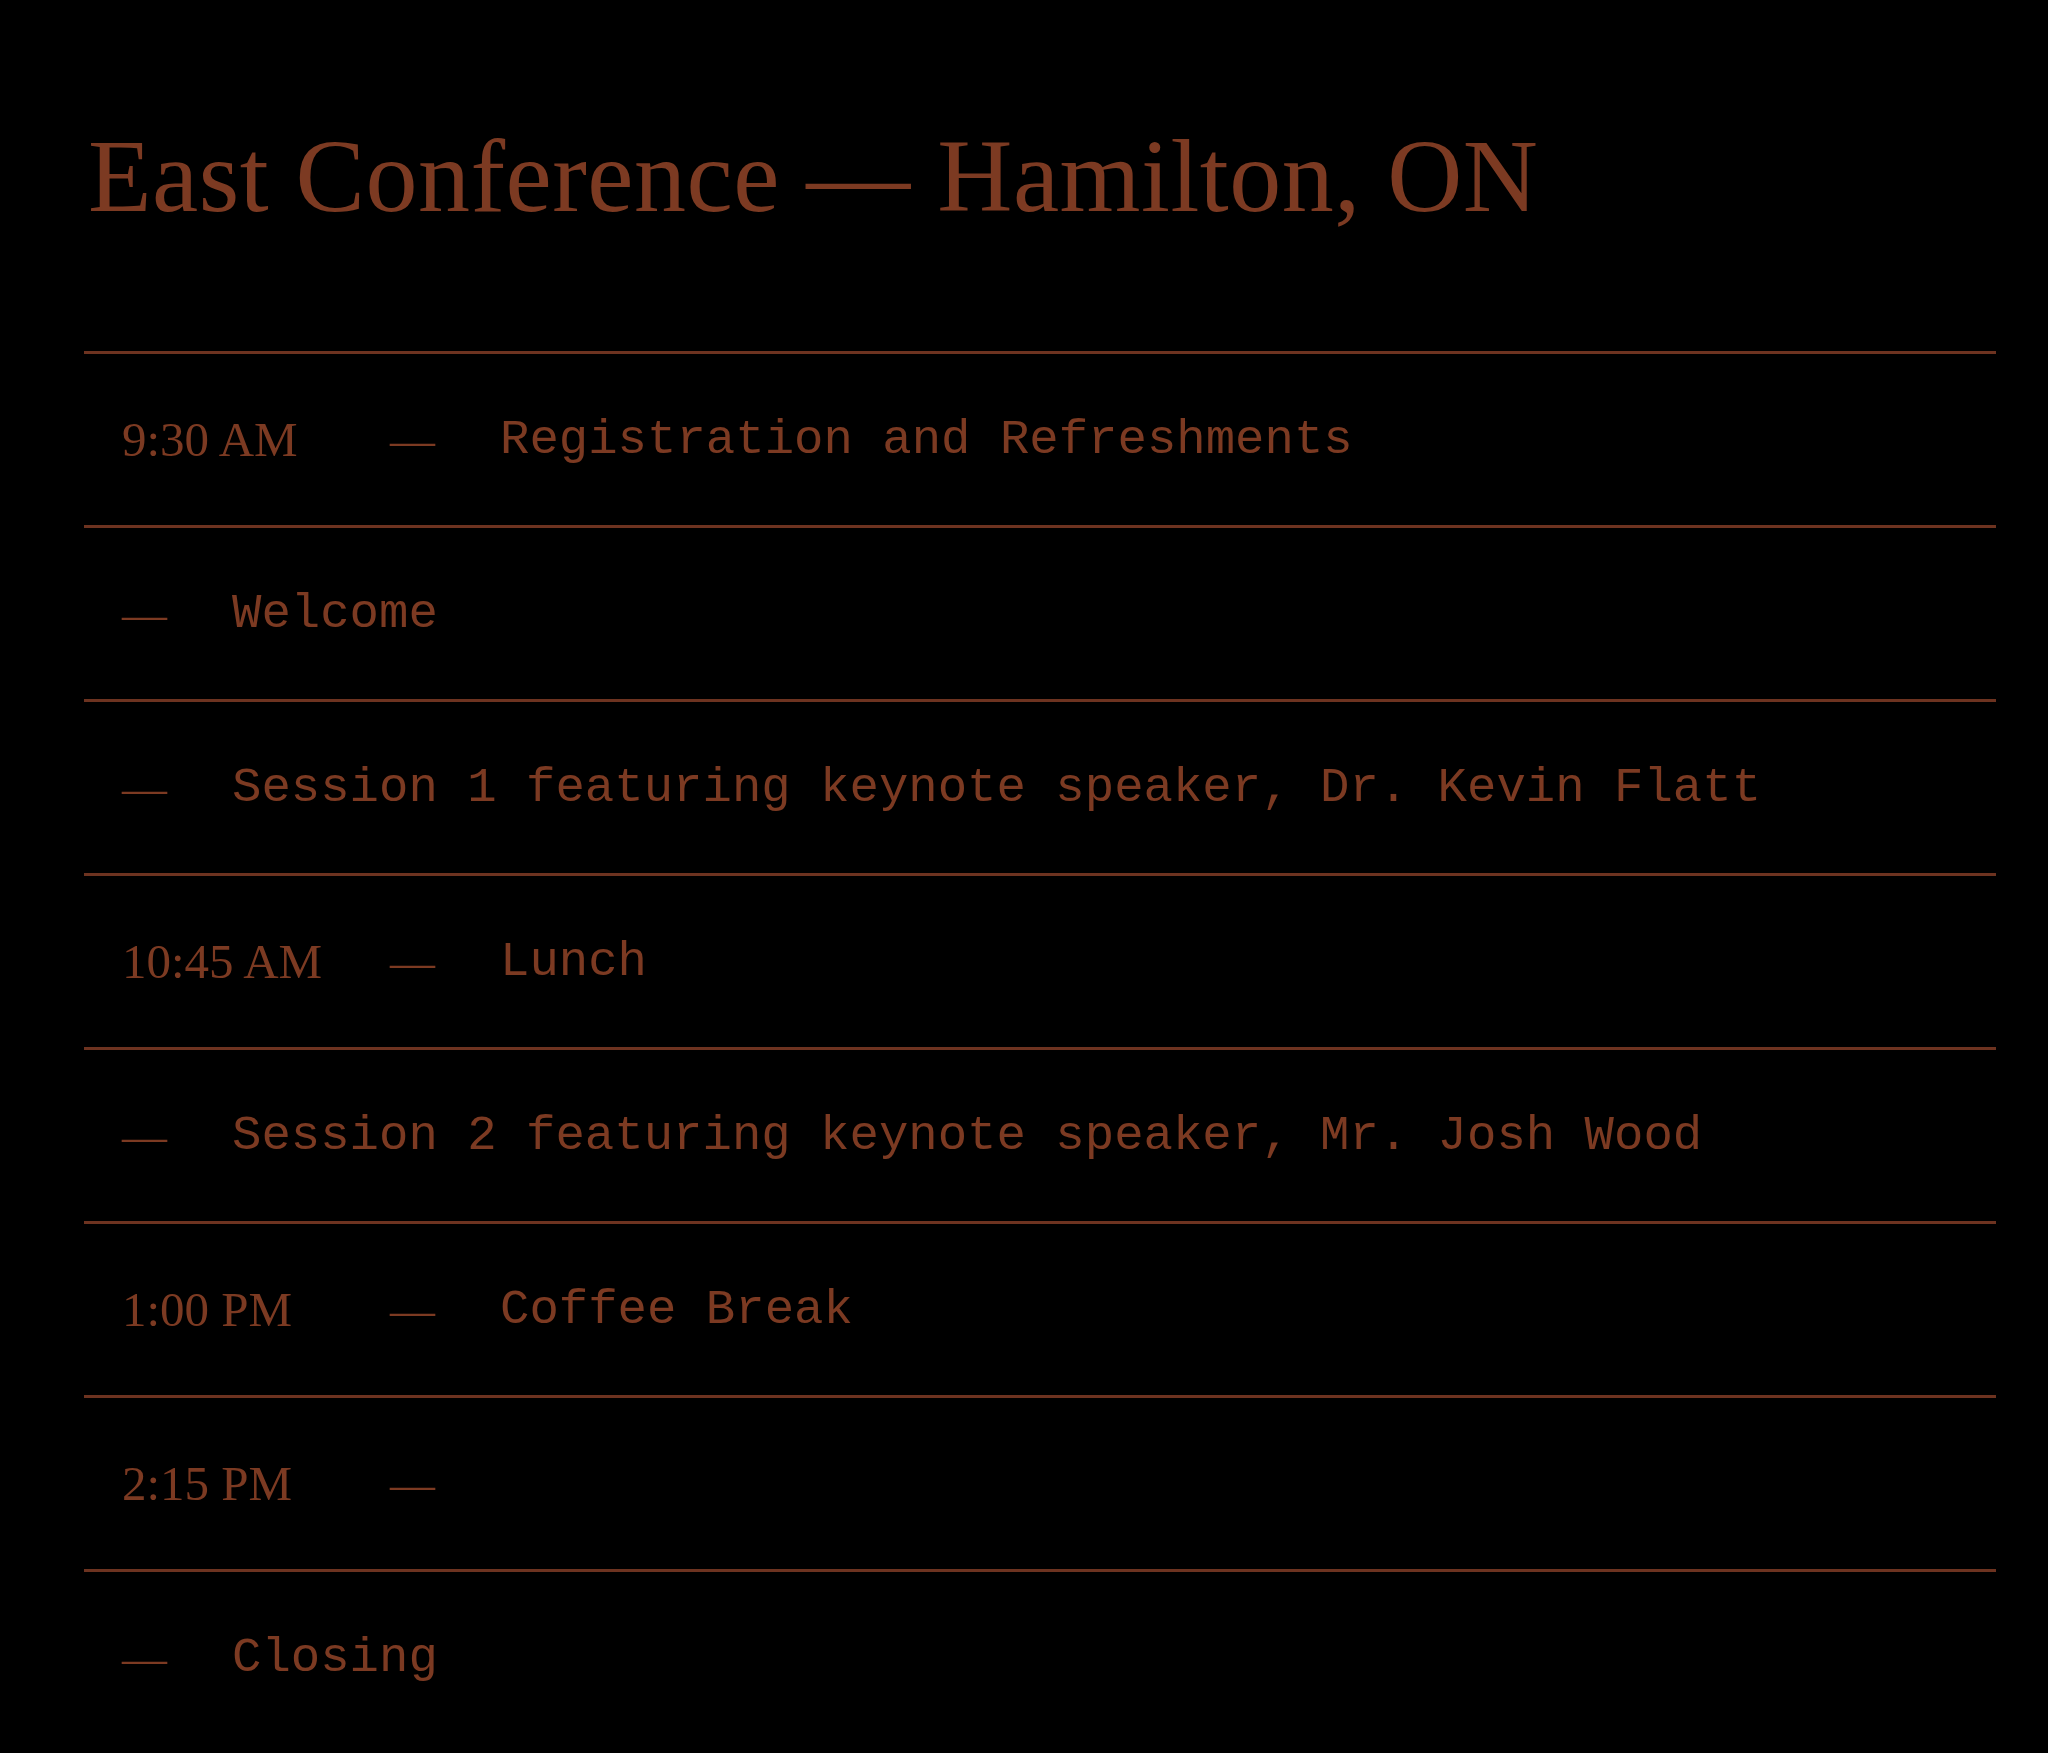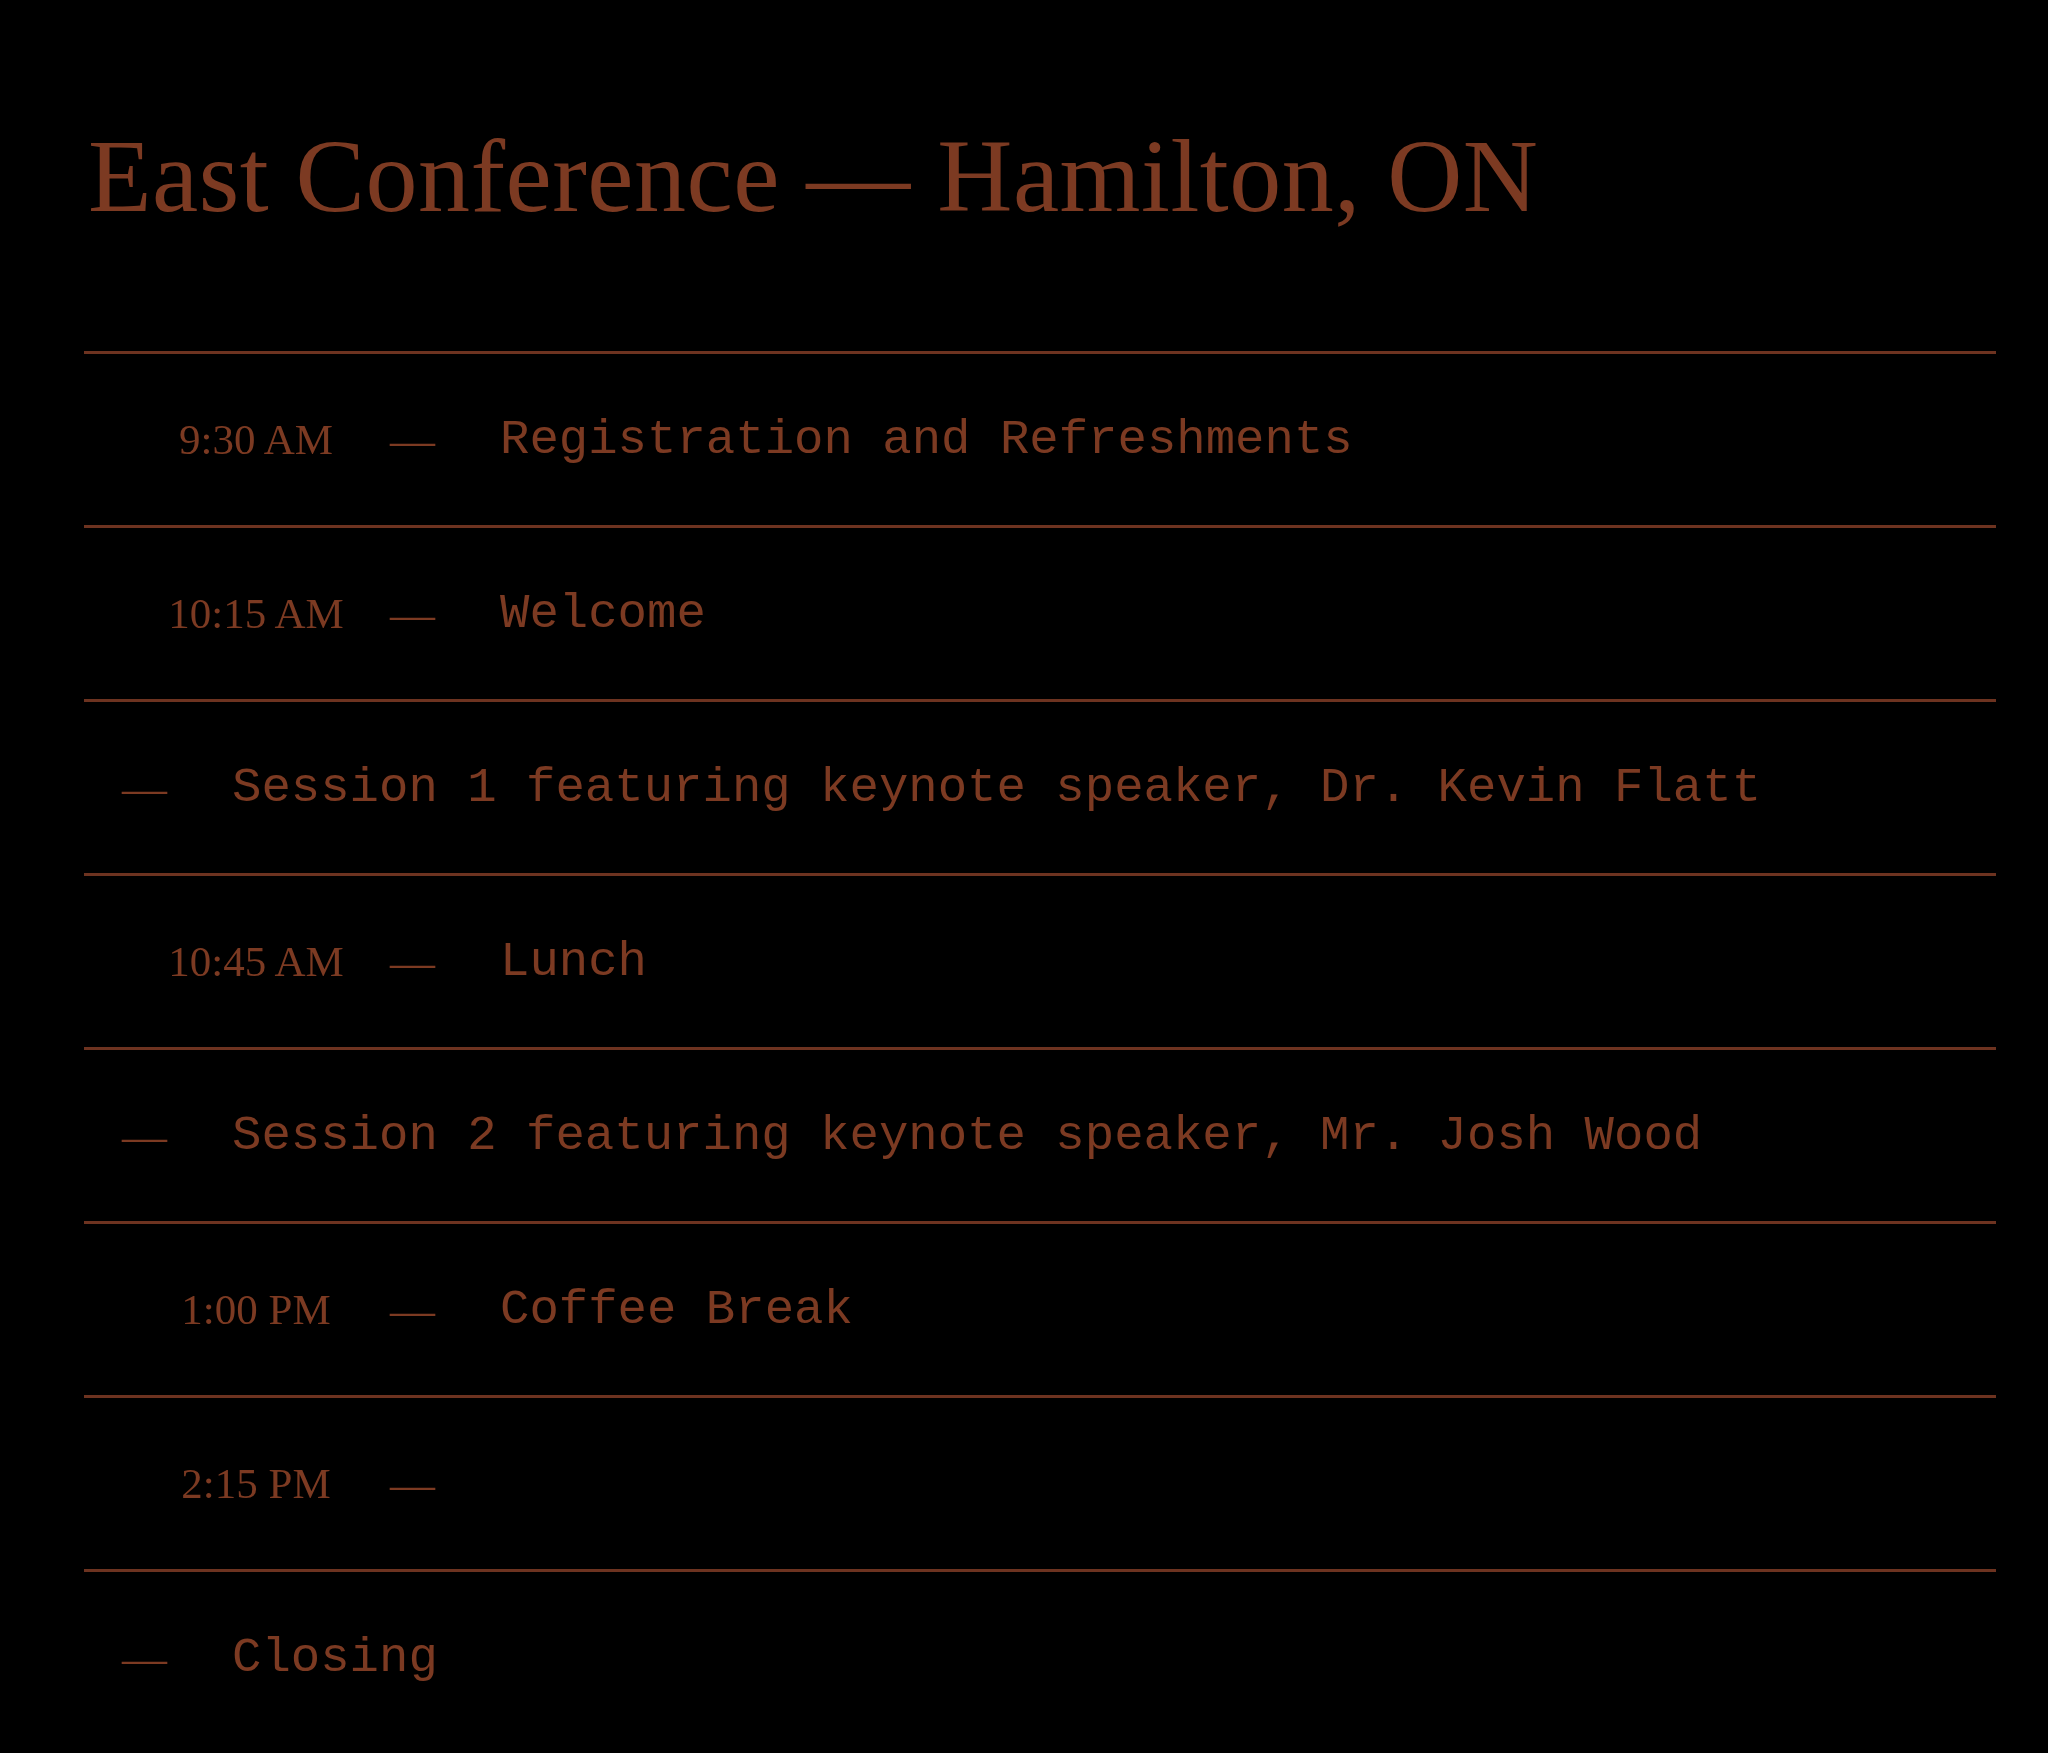--- a/index.html
+++ b/index.html
@@ -44,27 +44,26 @@
   }
   .row {
     display: flex;
     align-items: center;
     height: 171px;
     box-sizing: border-box;
     padding-left: 38px;
     color: #7c3a22;
   }
   .time {
-    font-size: 43px;
+    font-size: 49px;
     font-family: "Liberation Serif", "DejaVu Serif", serif;
     width: 268px;
     flex: 0 0 268px;
     white-space: nowrap;
     color: #7c3a22;
-    text-align: center;
   }
   .dash {
     font-size: 45px;
     width: 110px;
     flex: 0 0 110px;
     color: #7c3a22;
   }
   .label {
     font-size: 49px;
     color: #7c3a22;
@@ -83,21 +82,20 @@
 
     <div class="rule"></div>
     <div class="row">
       <div class="time">9:30 AM</div>
       <div class="dash">—</div>
       <div class="label">Registration and Refreshments</div>
     </div>
 
     <div class="rule"></div>
     <div class="row">
-      <div class="time">10:15 AM</div>
       <div class="dash">—</div>
       <div class="label">Welcome</div>
     </div>
 
     <div class="rule"></div>
     <div class="row">
       <div class="dash">—</div>
       <div class="label"> Session 1 featuring keynote speaker, Dr. Kevin Flatt</div>
     </div>
 

